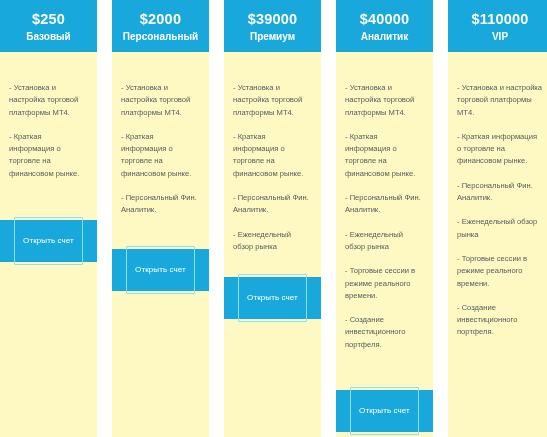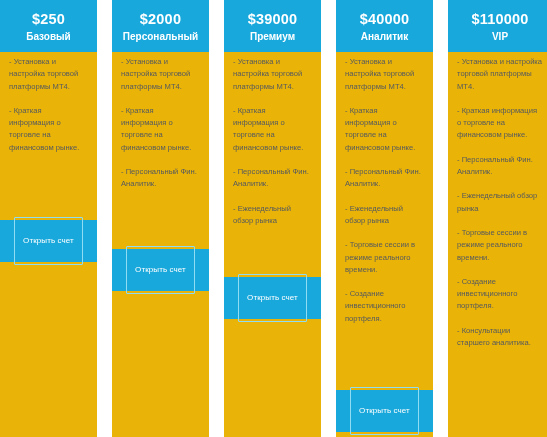--- a/index.html
+++ b/index.html
@@ -82,24 +82,24 @@
     font-size: 10px;
     font-weight: bold;
     margin-top: 4px;
     line-height: 1.1;
     white-space: nowrap;
   }
 
   
   .col-body {
     position: relative;
-    background: #eab308;
+    background: #fef9c3;
     min-height: 385px;
     box-sizing: border-box;
-    padding: 4px 9px 0 9px;
+    padding: 30px 9px 0 9px;
   }
   .col.last .col-body,
   .col .col-body { width: 100%; }
 
   .feature {
     font-size: 7.6px;
     line-height: 1.62;
     color: #555a5e;
     margin: 0 0 12px 0;
     word-break: break-word;
@@ -219,18 +219,17 @@
         <div class="col-price">$110000</div>
         <div class="col-name">VIP</div>
       </div>
       <div class="col-body">
         <p class="feature">- Установка и настройка торговой платформы МТ4.</p>
         <p class="feature">- Краткая информация о торговле на финансовом рынке.</p>
         <p class="feature">- Персональный Фин. Аналитик.</p>
         <p class="feature">- Еженедельный обзор рынка</p>
         <p class="feature">- Торговые сессии в режиме реального времени.</p>
         <p class="feature">- Создание инвестиционного портфеля.</p>
-        <p class="feature">- Консультации старшего аналитика.</p>
       </div>
     </div>
 
   </div>
 </div>
 
 </body></html>

